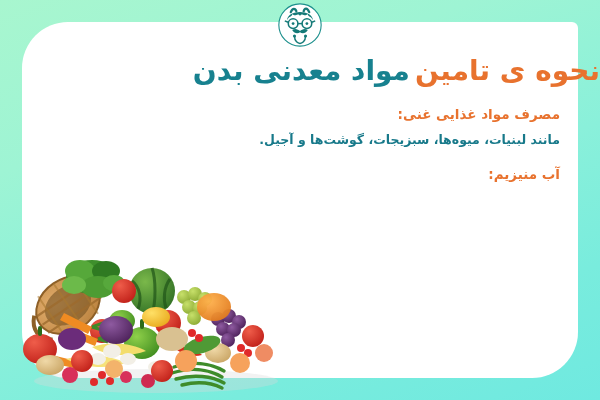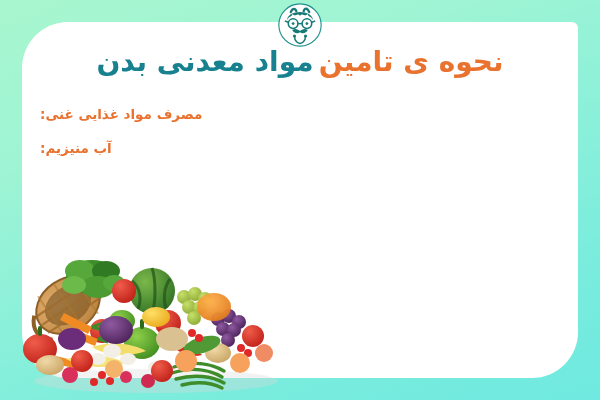--- a/index.html
+++ b/index.html
@@ -24,34 +24,34 @@
   }
 
   
   #logo{
     position:absolute;left:50%;top:2px;transform:translateX(-50%);
     width:46px;height:46px;z-index:6;
   }
 
   
   #title-wrap{
-    position:absolute;left:0;right:0;top:47px;
-    text-align:center;z-index:4;
+    position:absolute;left:0;right:0;top:56px;
+    z-index:4;
   }
   .title{
     font-size:28px;font-weight:bold;letter-spacing:0px;line-height:1.1;
     white-space:nowrap;direction:rtl;
   }
   .t-orange{color:#e8722e;}
   .t-teal{color:#17818f;}
 
   
   #sections{
     position:absolute;right:40px;top:104px;width:520px;
-    text-align:left;direction:rtl;z-index:4;
+    text-align:right;direction:rtl;z-index:4;
   }
   .section{margin-bottom:14px;}
   .sec-head{
     color:#e8722e;font-size:13.5px;font-weight:bold;line-height:1.5;
     margin-bottom:7px;
   }
   .sec-body{
     color:#17798a;font-size:12.5px;font-weight:bold;line-height:1.5;
   }
 
@@ -94,20 +94,21 @@
 
   <div id="title-wrap">
     <span class="title t-orange">نحوه ی تامین</span>
     <span class="title t-teal">مواد معدنی بدن</span>
   </div>
 
   <div id="sections">
 
     <div class="section">
       <div class="sec-head">مصرف مواد غذایی غنی:</div>
+      <div class="sec-body">مانند لبنیات، میوه‌ها، سبزیجات، گوشت‌ها و آجیل.</div>
     </div>
 
 
     <div class="section">
       <div class="sec-head">آب منیزیم:</div>
     </div>
 
   </div>
 
   <div id="produce">

